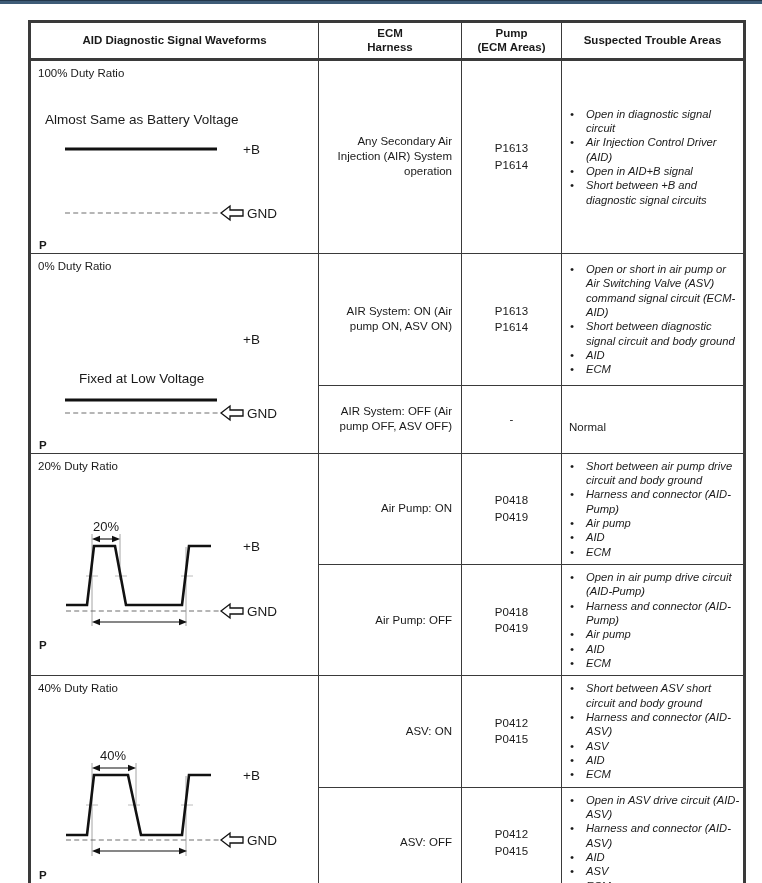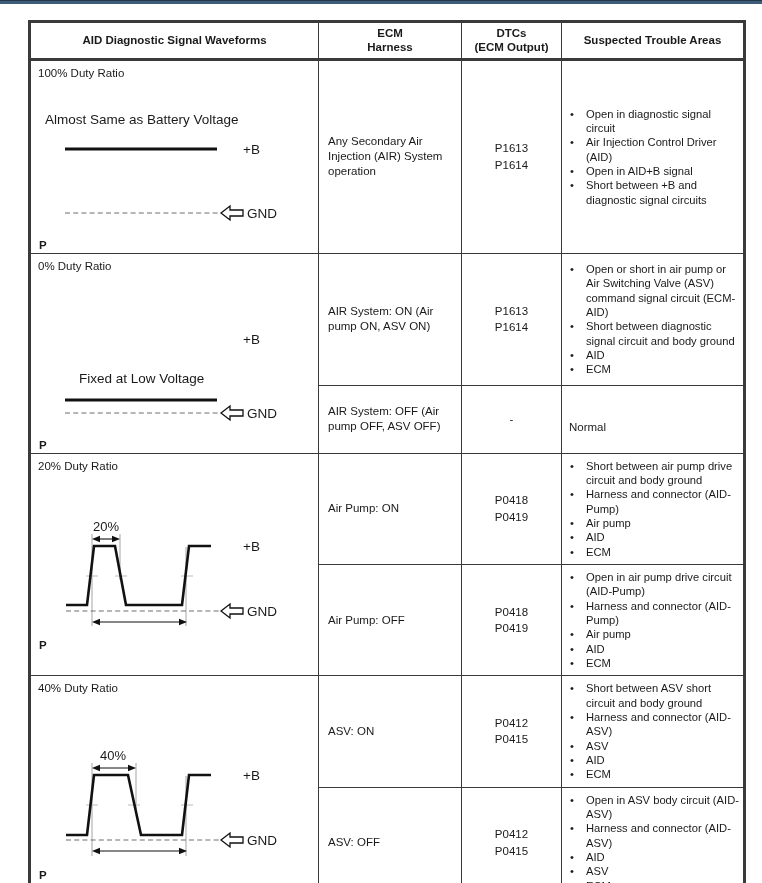--- a/index.html
+++ b/index.html
@@ -9,26 +9,26 @@
     overflow:hidden;
   }
   .top-bar { position:absolute; top:0; left:0; width:762px; height:4px;
     background:#3e5c77; border-top:1px solid #23374a; box-sizing:border-box; }
 
   .frame { position:absolute; left:28px; top:20px; border:2px solid #3a3a3a; background:#fff; }
   table { border-collapse:collapse; table-layout:fixed; width:713px; }
   td, th { border:1px solid #3a3a3a; box-sizing:border-box; }
   th { border-bottom:3px solid #3a3a3a; font-size:11.5px; font-weight:bold;
        text-align:center; vertical-align:middle; padding:3px 2px; height:32px; line-height:1.25; }
-  td.cmd { text-align:left; vertical-align:middle; font-size:11.5px; padding:4px 9px; line-height:1.3; }
+  td.cmd { text-align:right; vertical-align:middle; font-size:11.5px; padding:4px 9px; line-height:1.3; }
   td.dtc { text-align:center; vertical-align:middle; font-size:11.5px; line-height:1.45;margin-top:8px; }
   td.trouble { vertical-align:middle; font-size:11.2px; padding:5px 3px 5px 0; }
   td.wave { position:relative; padding:0; vertical-align:top; }
   .wave-box { position:absolute; inset:0; }
-  .bullet-item { position:relative; padding-left:24px; line-height:1.28; }
+  .bullet-item { position:relative; padding-left:24px; line-height:1.28;font-style:italic; }
   .bullet-item::before { content:"\2022"; position:absolute; left:8px; }
   .dtc-line { line-height:1.45; }
   .plain-text { padding-left:7px; font-size:11.5px;margin-top:16px; }
 
   
   svg { display:block; }
   .t-duty { font-size:11.5px; fill:#1a1a1a; }
   .t-annot { font-size:13.5px; fill:#1a1a1a; }
   .t-big { font-size:13.5px; fill:#1a1a1a; }
   .t-pct { font-size:13px; fill:#1a1a1a; }
@@ -58,22 +58,22 @@
   <thead>
     <tr>
       <th>
         <div>AID Diagnostic Signal Waveforms</div>
       </th>
       <th>
         <div>ECM</div>
         <div>Harness</div>
       </th>
       <th>
-        <div>DTCs</div>
-        <div>(ECM Output)</div>
+        <div>Pump</div>
+        <div>(ECM Areas)</div>
       </th>
       <th>
         <div>Suspected Trouble Areas</div>
       </th>
     </tr>
   </thead>
   <tbody>
 
     <tr style="height:194px">
       <td class="wave">
@@ -246,21 +246,21 @@
       </td>
     </tr>
     <tr style="height:103px">
       <td class="cmd">ASV: OFF</td>
       <td class="dtc">
             <div class="dtc-line">P0412</div>
             <div class="dtc-line">P0415</div>
           </td>
       <td class="trouble">
         <div>
-              <div class="bullet-item">Open in ASV body circuit (AID-ASV)</div>
+              <div class="bullet-item">Open in ASV drive circuit (AID-ASV)</div>
               <div class="bullet-item">Harness and connector (AID-ASV)</div>
               <div class="bullet-item">AID</div>
               <div class="bullet-item">ASV</div>
               <div class="bullet-item">ECM</div>
             </div>
       </td>
     </tr>
 
   </tbody>
 </table>

